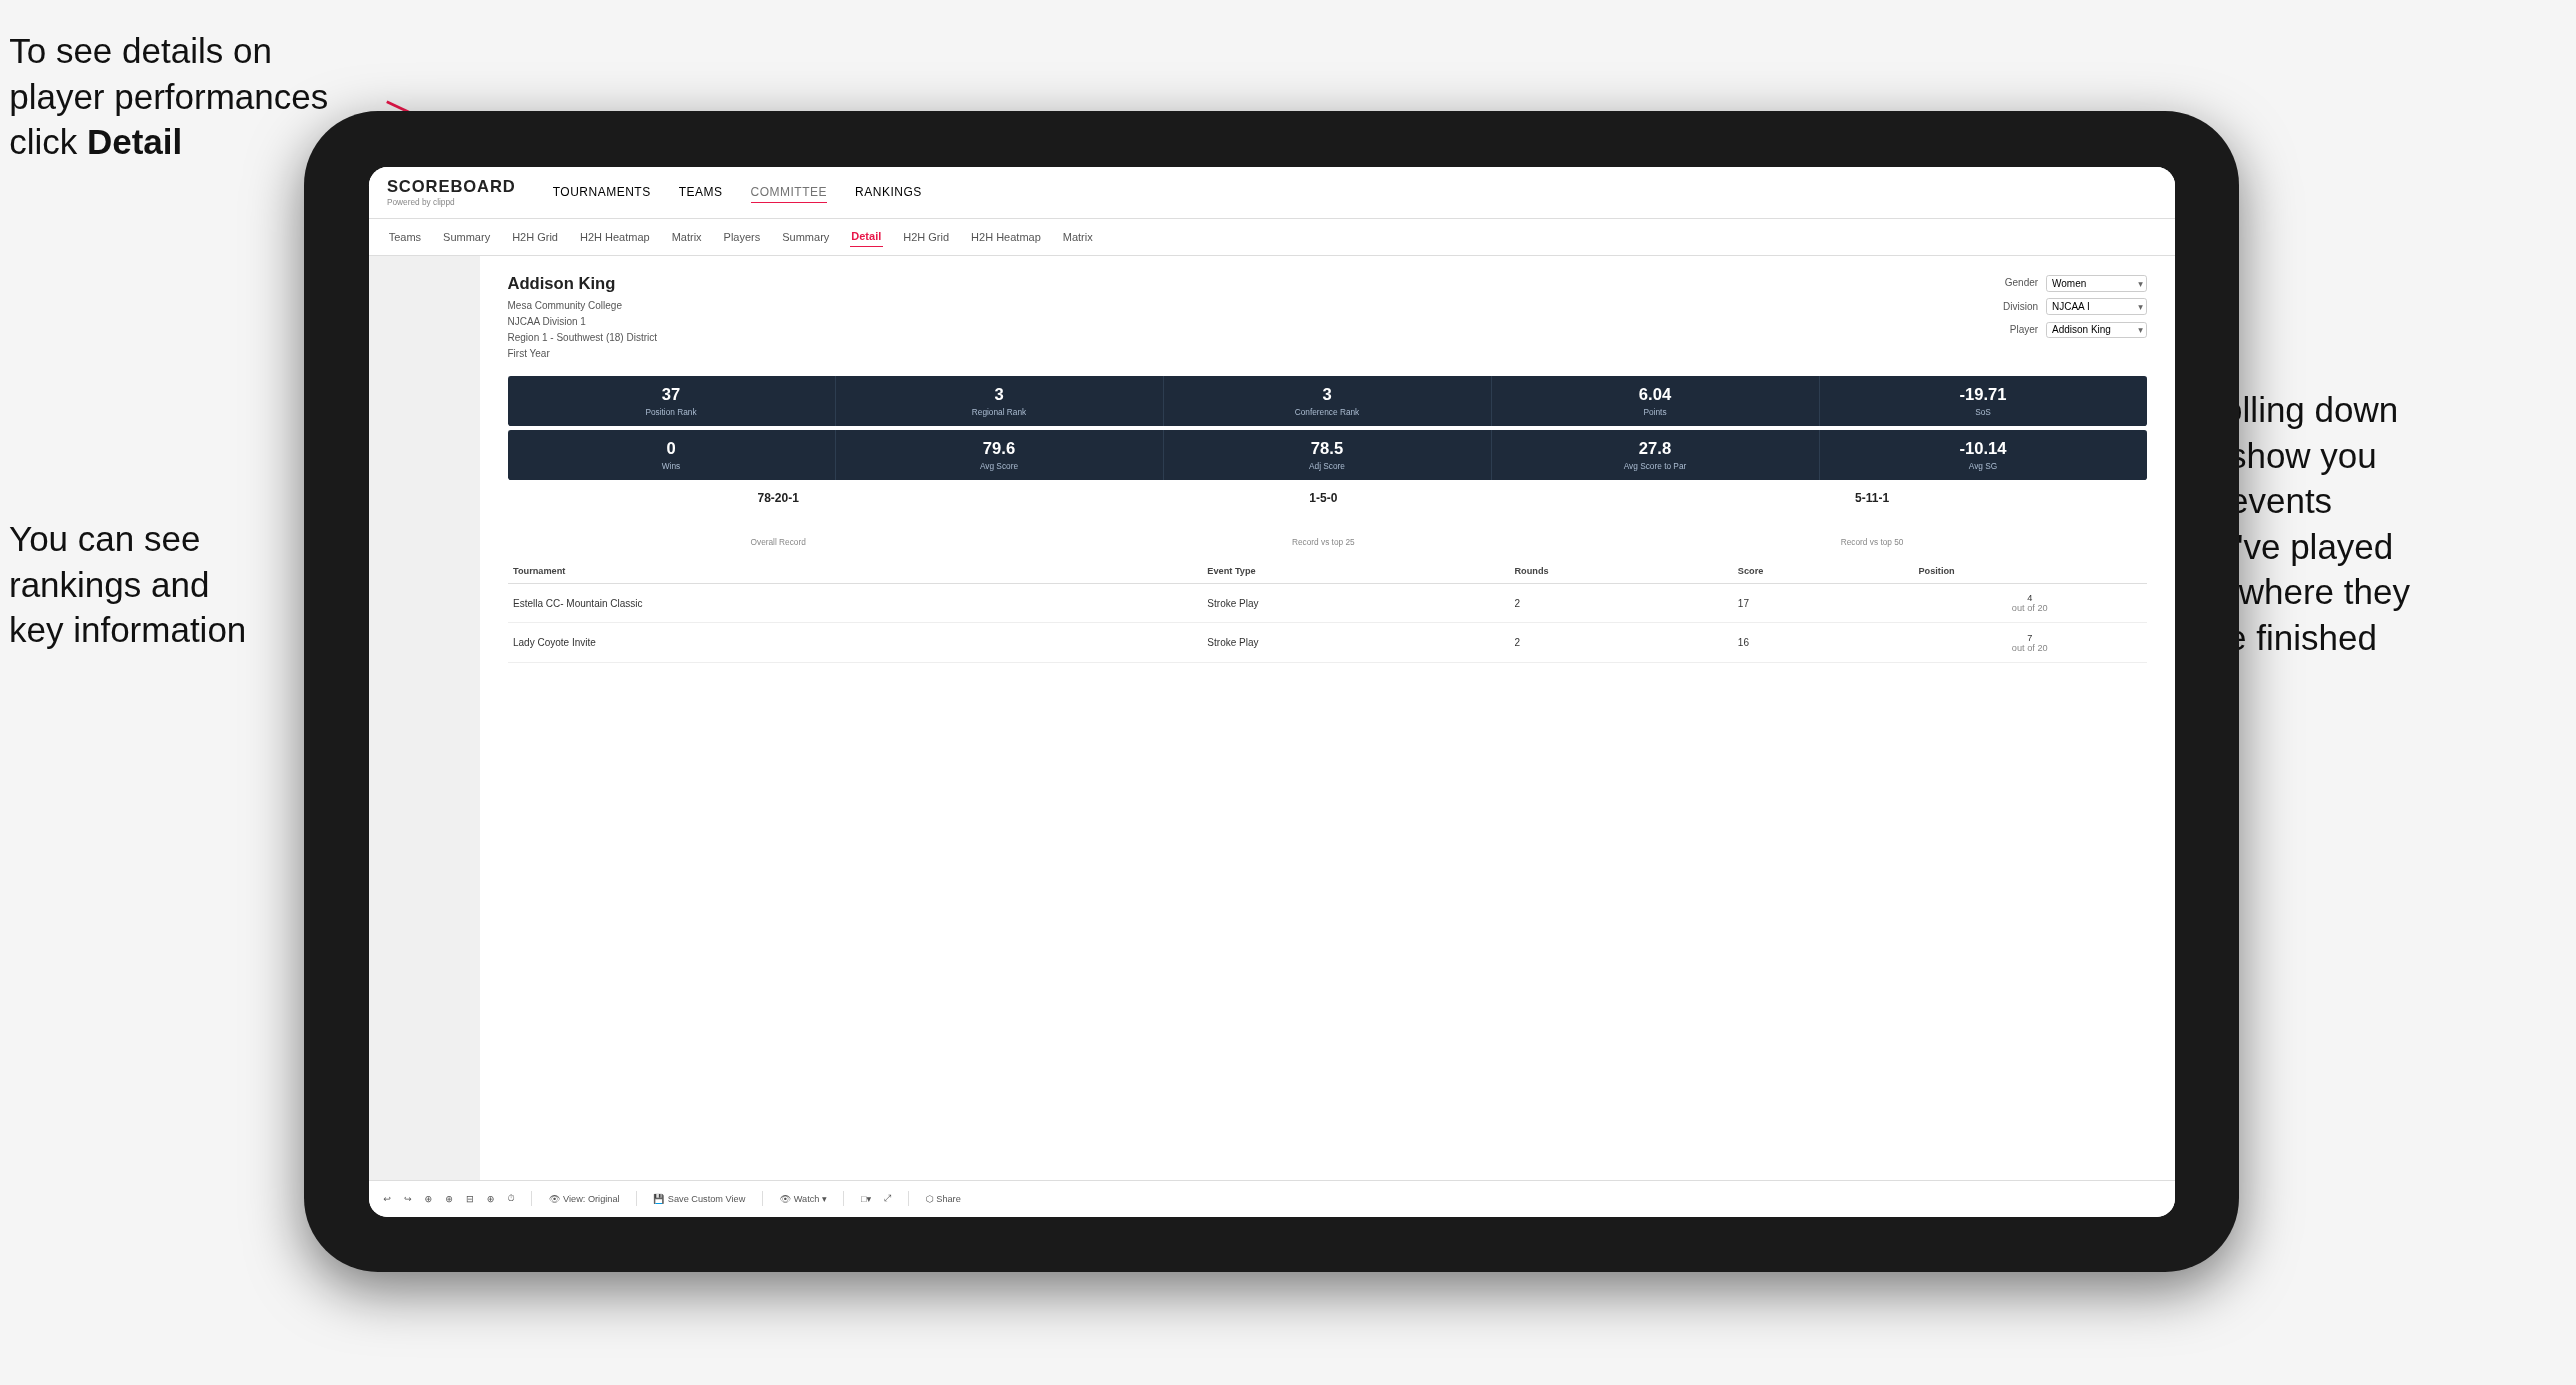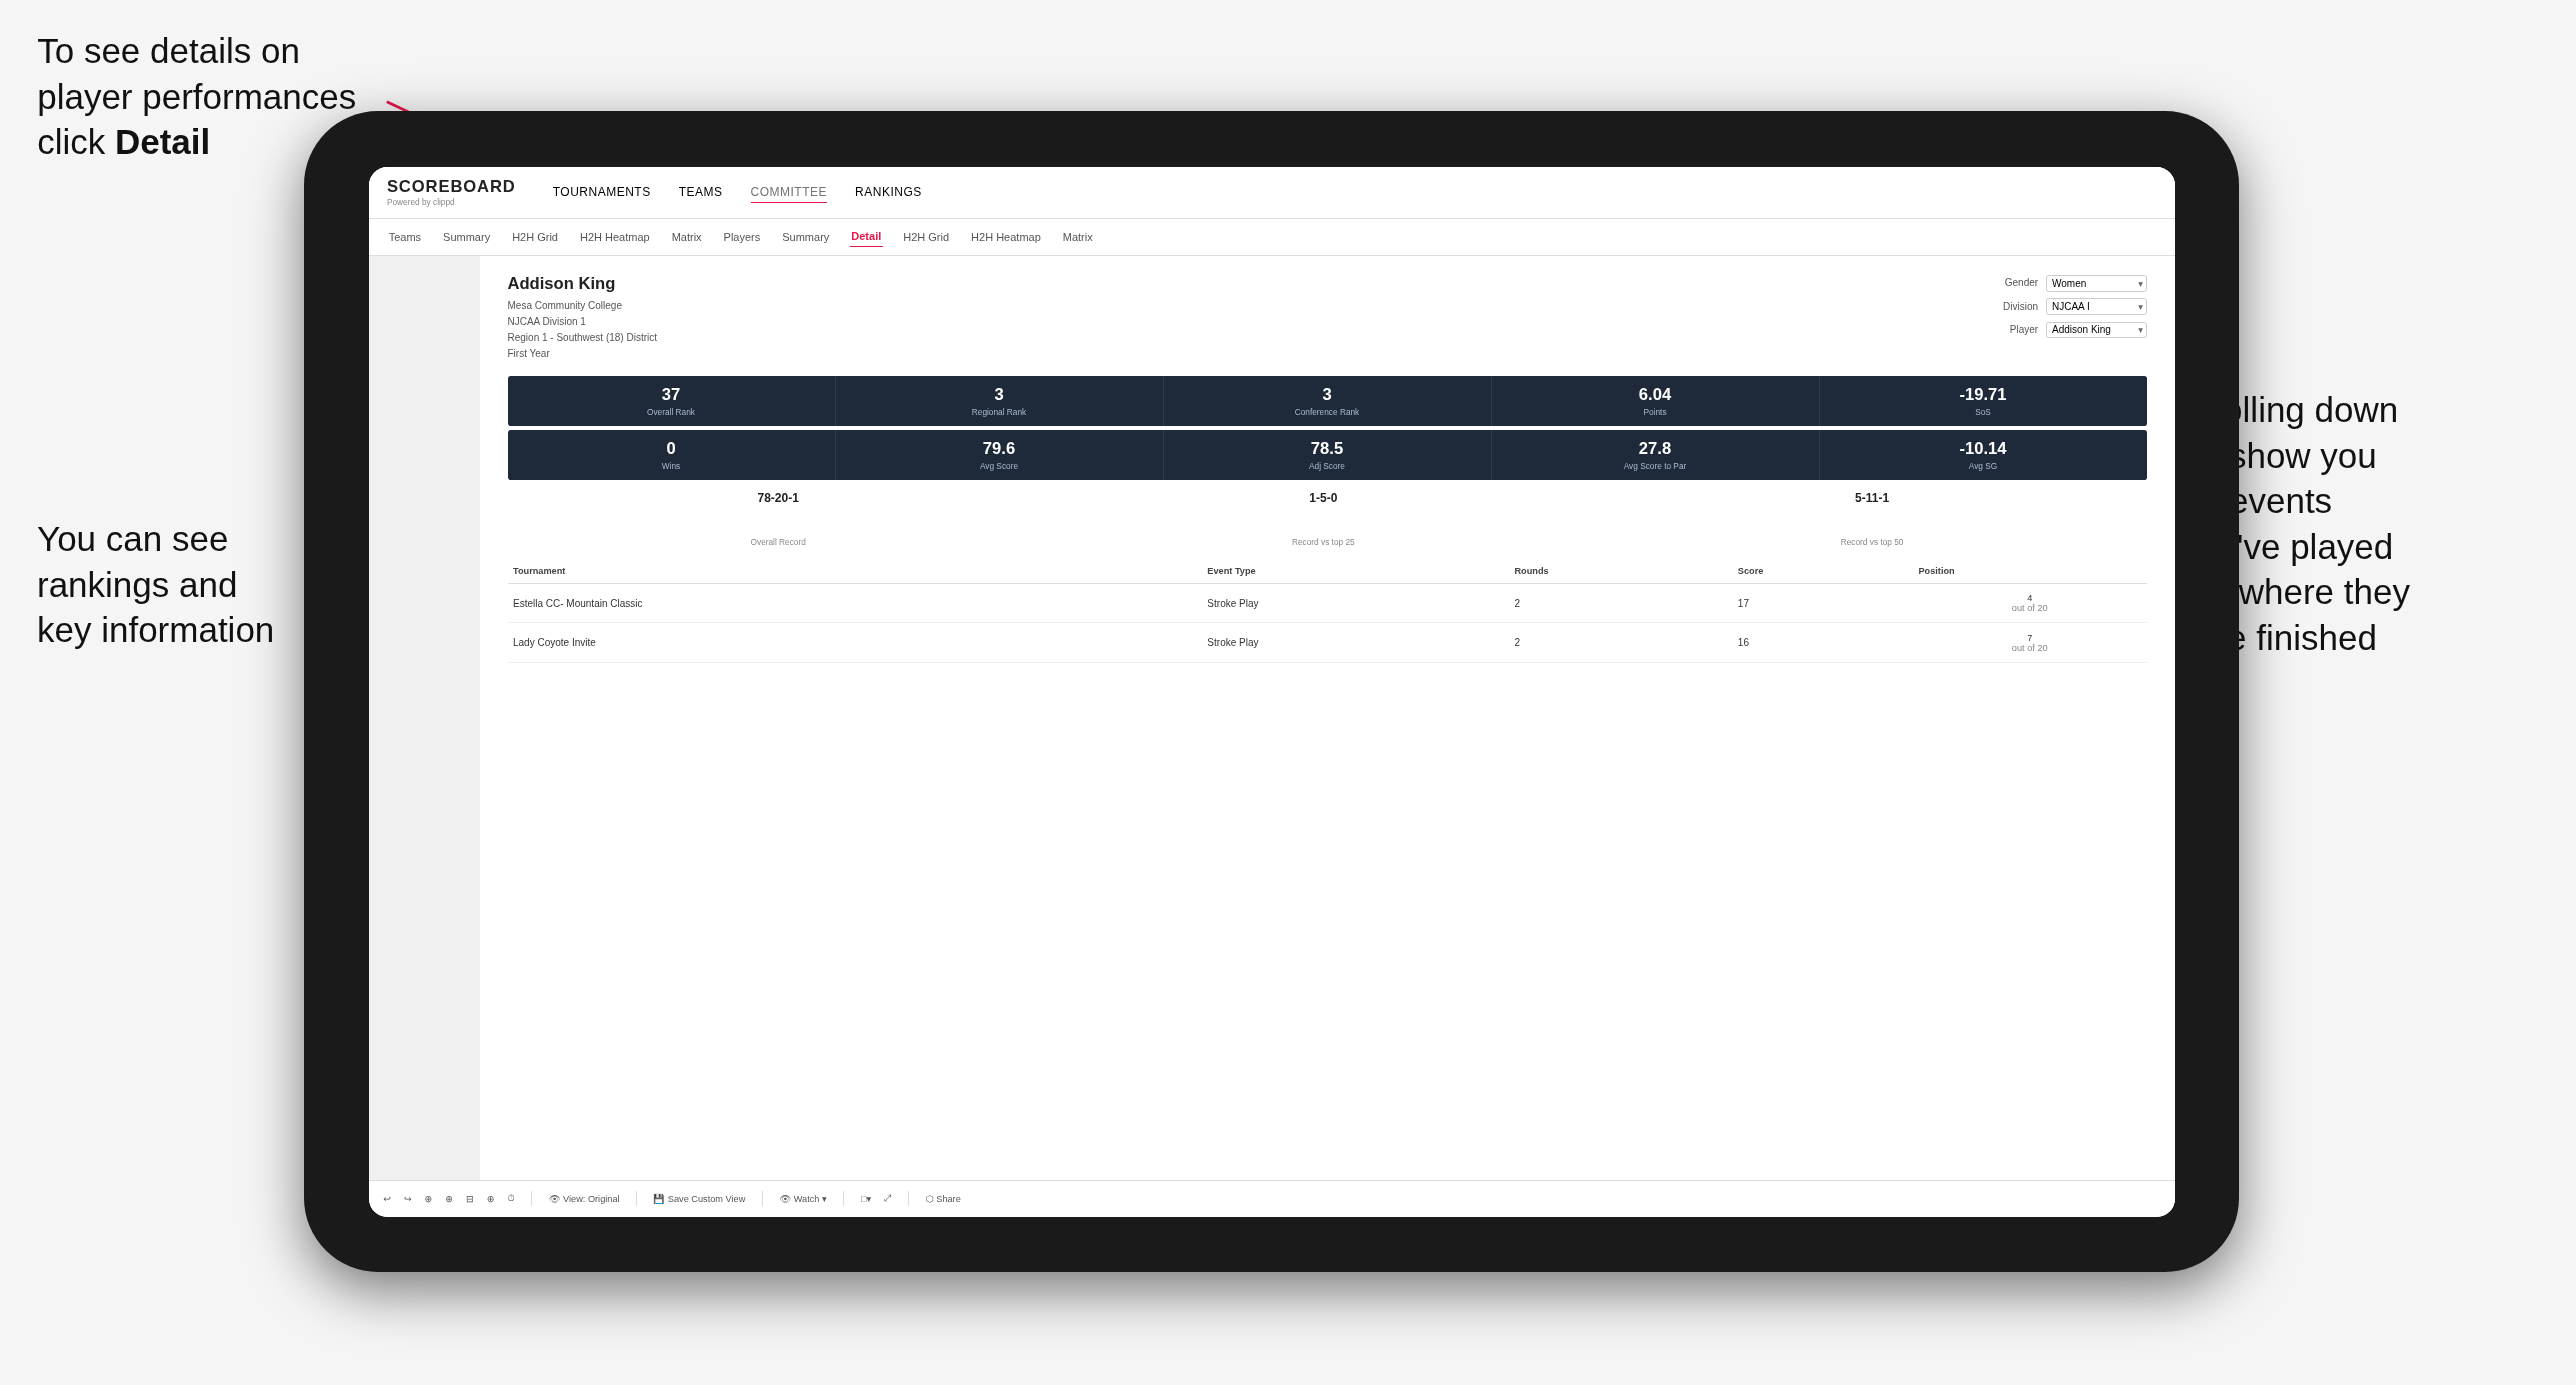--- a/index.html
+++ b/index.html
@@ -12,21 +12,20 @@
       overflow: hidden;
     }
 
     
     .annotation {
       position: absolute;
       font-size: 35px;
       font-weight: 400;
       color: #111;
       line-height: 1.3;
-      margin-left: 28px;
     }
     .annotation strong { font-weight: 700; }
     .annotation-tl { top: 28px; left: 9.2px; width: 341px; }
     .annotation-bl { top: 516px; left: 9px; width: 341px; }
     .annotation-br { top: 424px; right: 9.2px; width: 387px; text-align: left; }
 
     
     .tablet-frame {
       position: absolute;
       left: 304px;
@@ -410,21 +409,21 @@
                   <option>Addison King</option>
                 </select>
               </div>
             </div>
           </div>
         </div>
 
         <div class="stats-row">
           <div class="stat-cell">
             <span class="stat-value">37</span>
-            <span class="stat-label">Overall Rank</span>
+            <span class="stat-label">Position Rank</span>
           </div>
           <div class="stat-cell">
             <span class="stat-value">3</span>
             <span class="stat-label">Regional Rank</span>
           </div>
           <div class="stat-cell">
             <span class="stat-value">3</span>
             <span class="stat-label">Conference Rank</span>
           </div>
           <div class="stat-cell">

